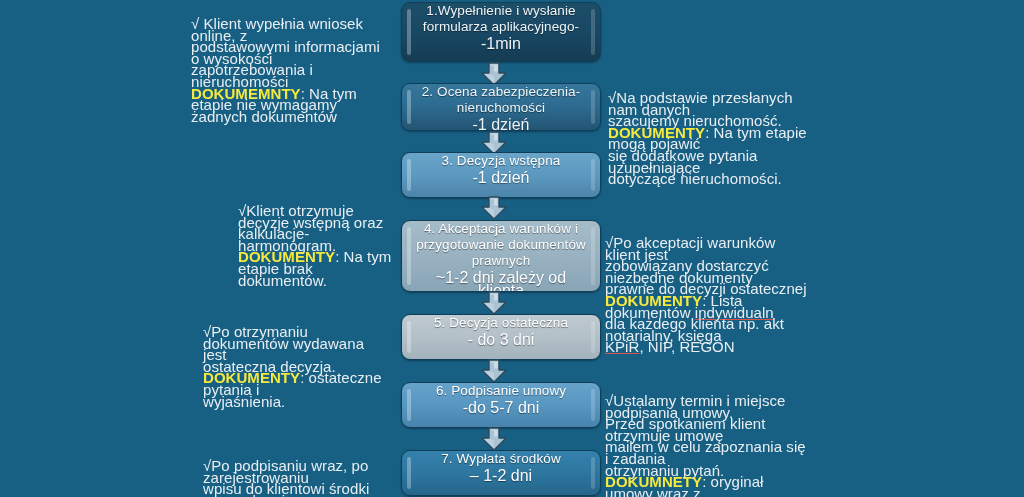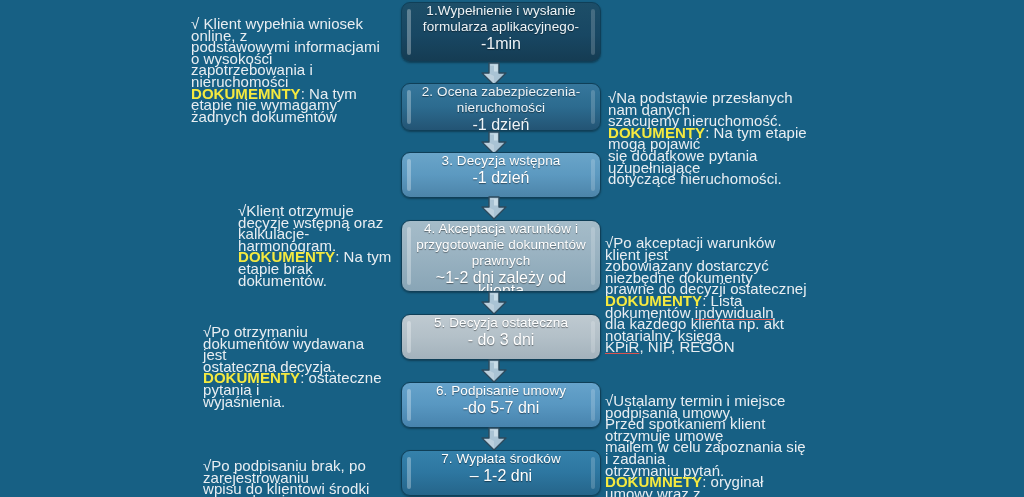--- a/index.html
+++ b/index.html
@@ -262,19 +262,19 @@
   <div class="note" style="left:605px;top:395px;width:205px;">
     <p>√Ustalamy termin i miejsce podpisania umowy.</p>
     <p>Przed spotkaniem klient otrzymuje umowę</p>
     <p>mailem w celu zapoznania się i zadania</p>
     <p>otrzymaniu pytań.</p>
     <p><span class="lbl">DOKUMNETY</span><span>: oryginał umowy wraz z</span></p>
     <p>harmonogramem przekazane klientowi.</p>
   </div>
 
   <div class="note" style="left:203px;top:460px;width:185px;">
-    <p>√Po podpisaniu brak, po zarejestrowaniu</p>
+    <p>√Po podpisaniu wraz, po zarejestrowaniu</p>
     <p>wpisu do klientowi środki są uruchamiane na</p>
     <p>konto klienta.</p>
 
   </div>
 
 </div>
 
 </body></html>

